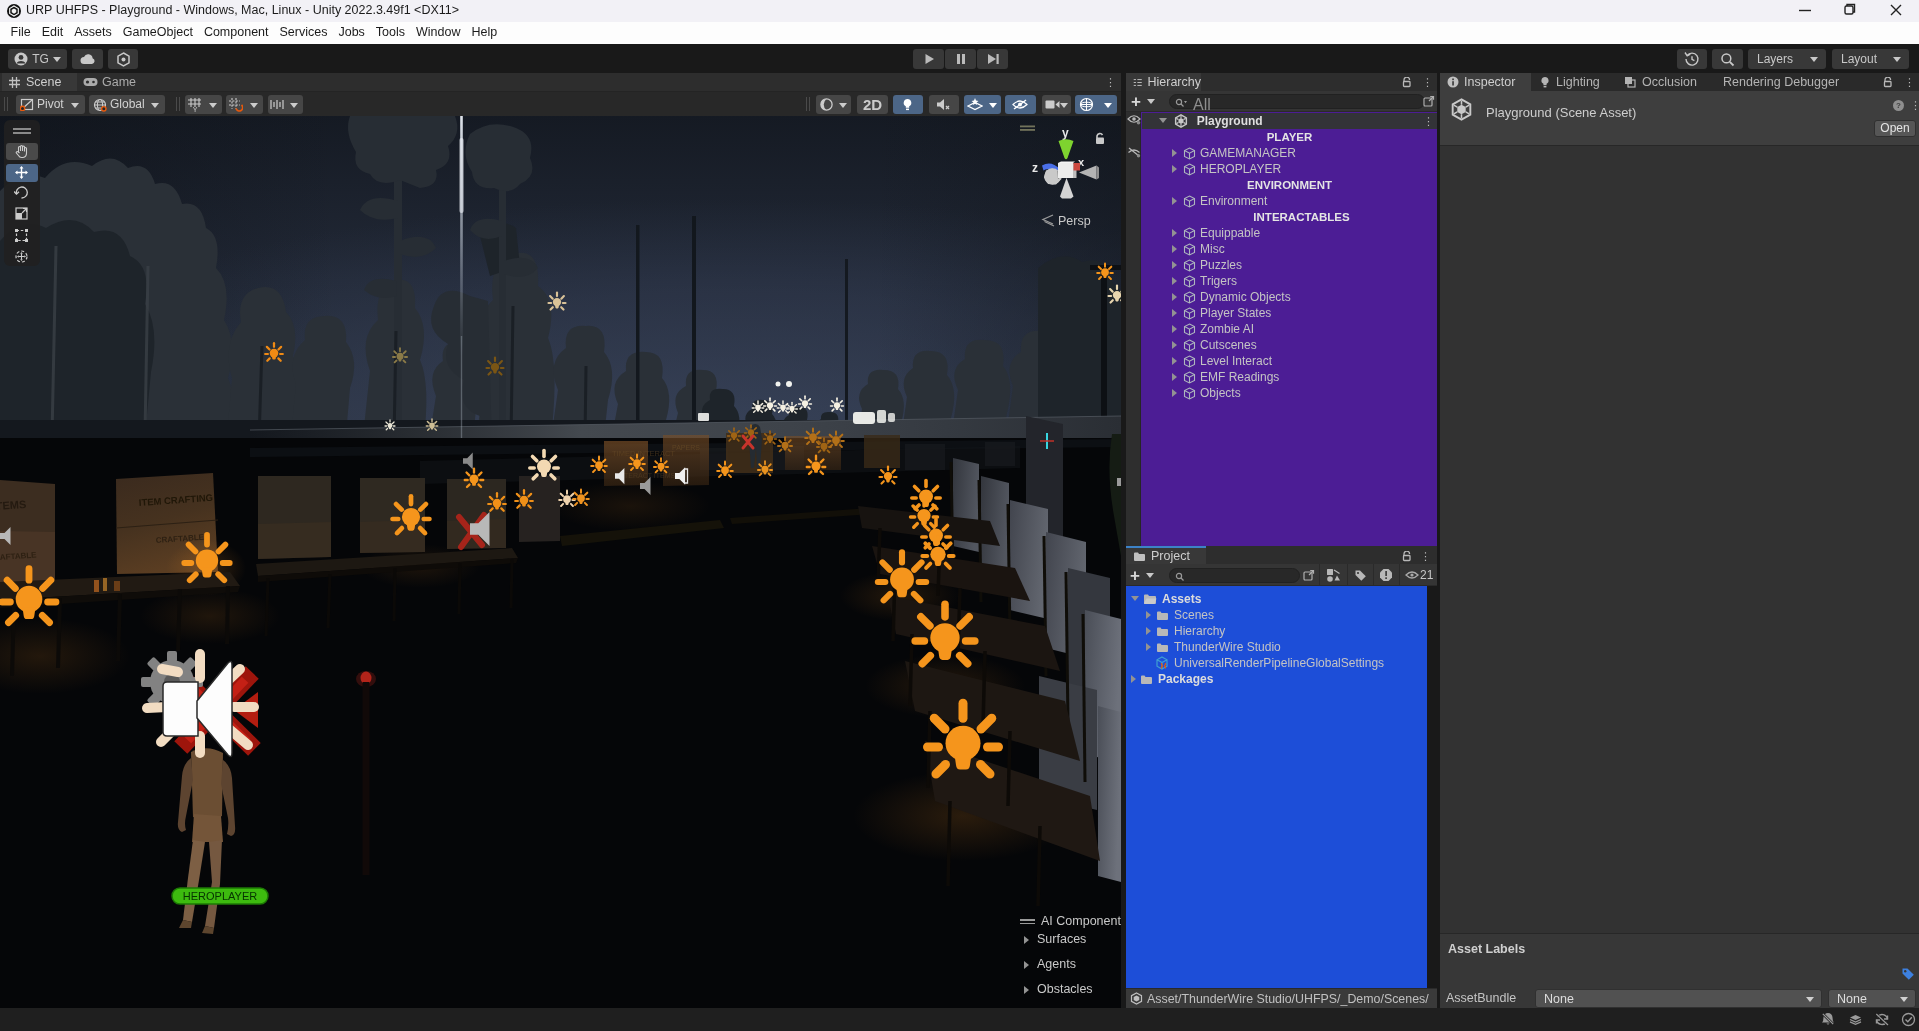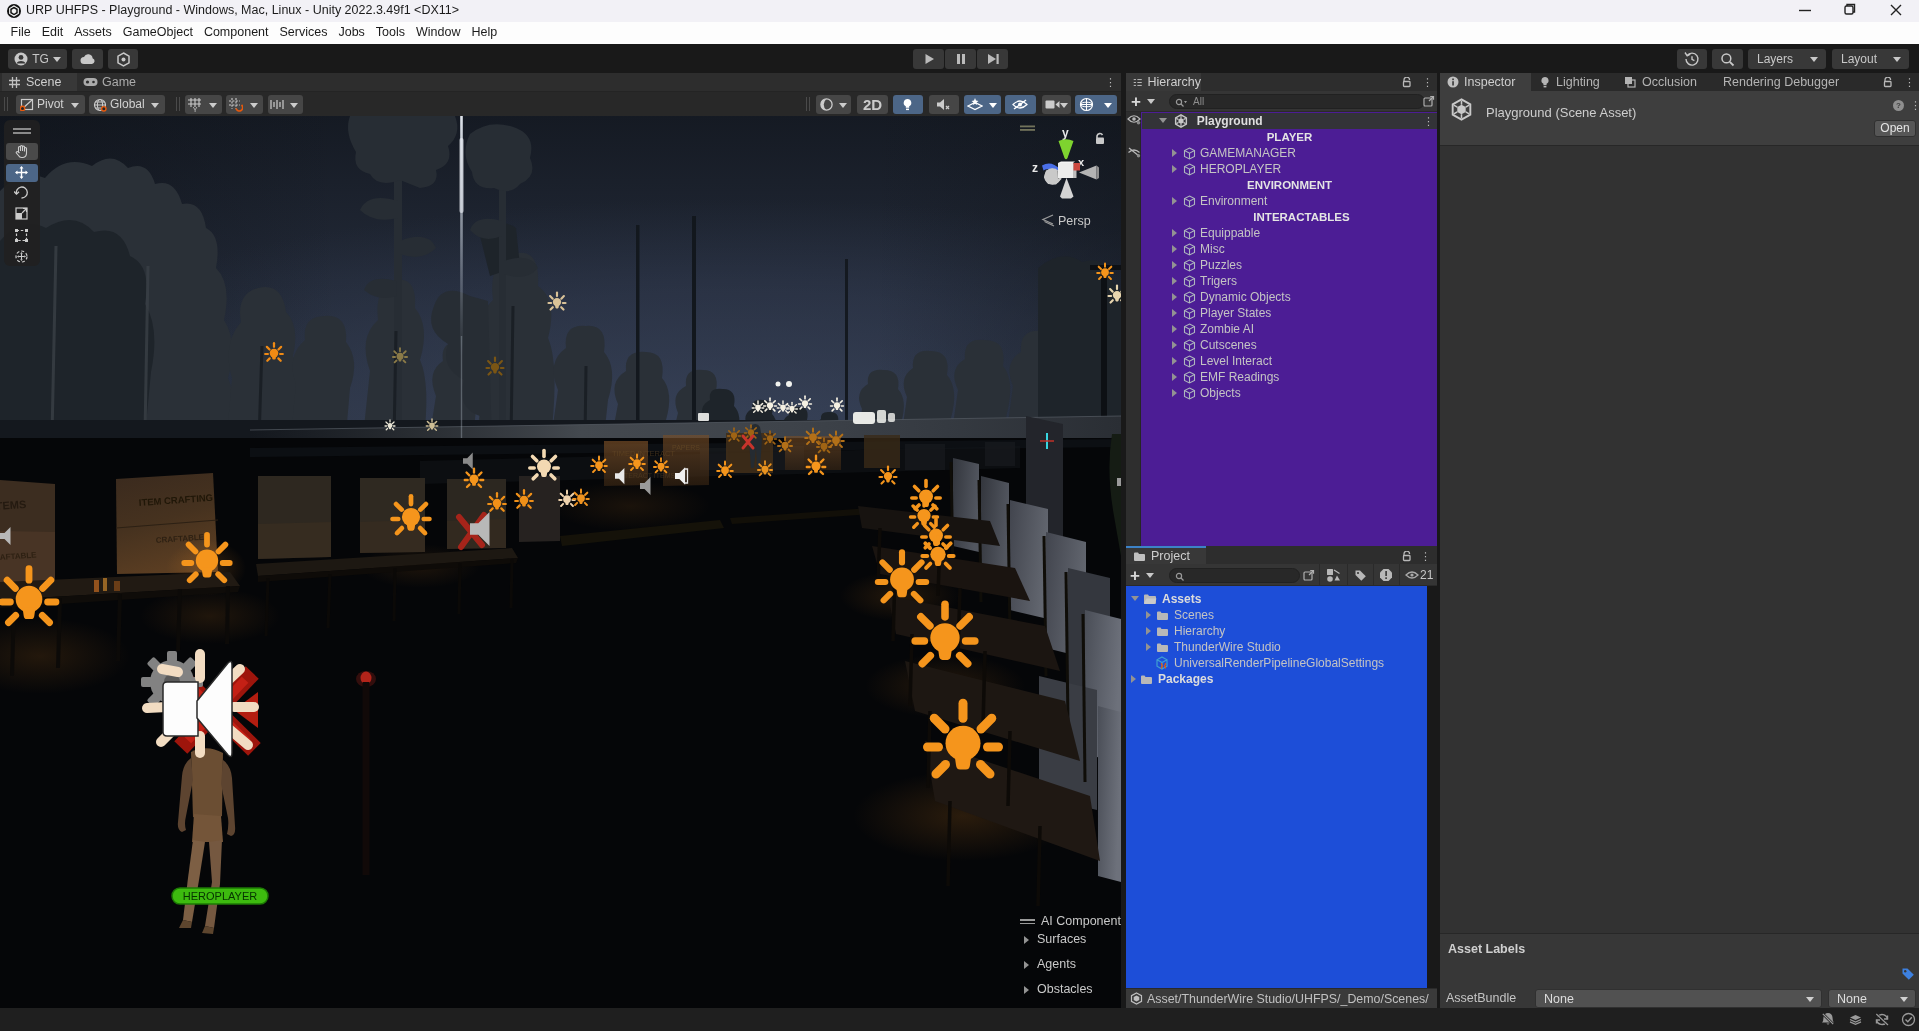--- a/index.html
+++ b/index.html
@@ -726,21 +726,21 @@
 
   <div class="abs" style="left:0;top:18px;width:311px;height:21px;background:#353535;border-bottom:1px solid #2a2a2a;">
     <div class="abs" style="left:5px;top:1px;color:#d8d8d8;font-size:17px;font-weight:bold;">+</div>
     <span class="darrow" style="position:absolute;left:21px;top:8px;border-top-color:#c8c8c8"></span>
     <div class="abs" style="left:43px;top:3px;width:256px;height:15px;background:#282828;border:1px solid #212121;border-radius:8px;">
       <svg class="abs" style="left:5px;top:2.5px" width="12" height="10" viewBox="0 0 12 10">
           <circle cx="4" cy="4" r="2.6" fill="none" stroke="#999" stroke-width="1.2"></circle>
           <line x1="6" y1="6" x2="8.5" y2="8.5" stroke="#999" stroke-width="1.2"></line>
           <path d="M9 3 l3 0 -1.5 2.2Z" fill="#999"></path>
         </svg>
-      <span class="abs" style="left:23px;top:1px;color:#8e8e8e;font-size:10px;">All</span>
+      <span class="abs" style="left:23px;top:1px;color:#8e8e8e;font-size:16px;">All</span>
     </div>
     <svg class="abs" style="left:297px;top:4px" width="12" height="12" viewBox="0 0 12 12">
         <rect x="1" y="3" width="8" height="8" rx="1" fill="none" stroke="#b0b0b0" stroke-width="1.2"></rect>
         <path d="M6 6 10.5 1.5 M7.2 1.5 h3.3 v3.3" fill="none" stroke="#b0b0b0" stroke-width="1.2"></path>
       </svg>
   </div>
 
   <div class="abs" style="left:0;top:39px;width:15px;height:434px;background:#2e2e2e;border-right:1px solid #262626;"></div>
   <svg class="abs" style="left:1px;top:41px" width="14" height="11" viewBox="0 0 14 11">
       <path d="M1 5 Q7 -1.5 13 5 Q7 11.5 1 5Z" fill="none" stroke="#b8b8b8" stroke-width="1.2"></path>

